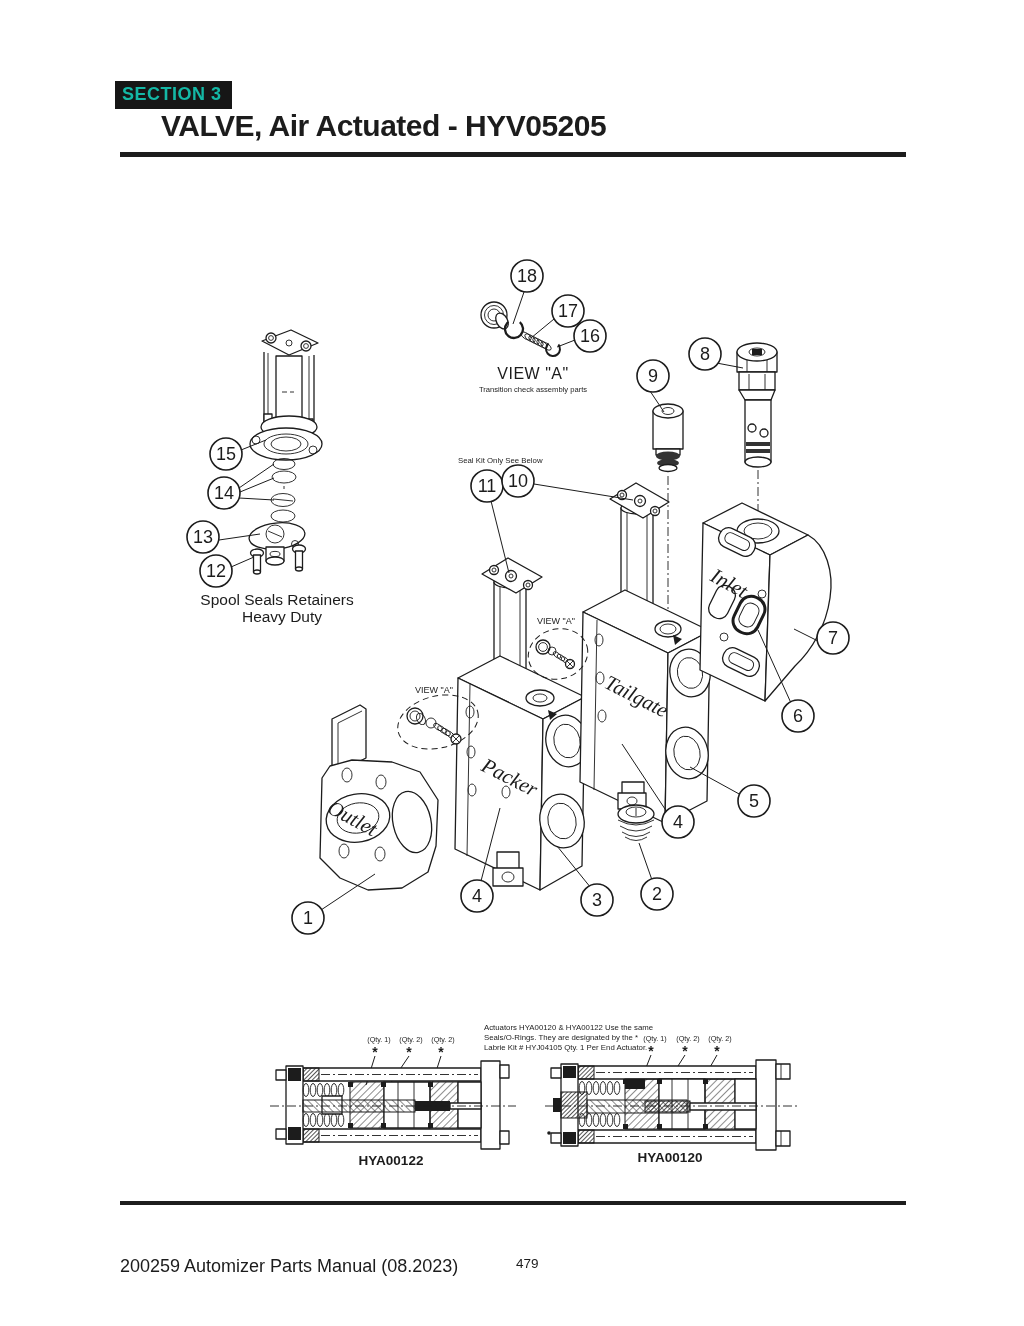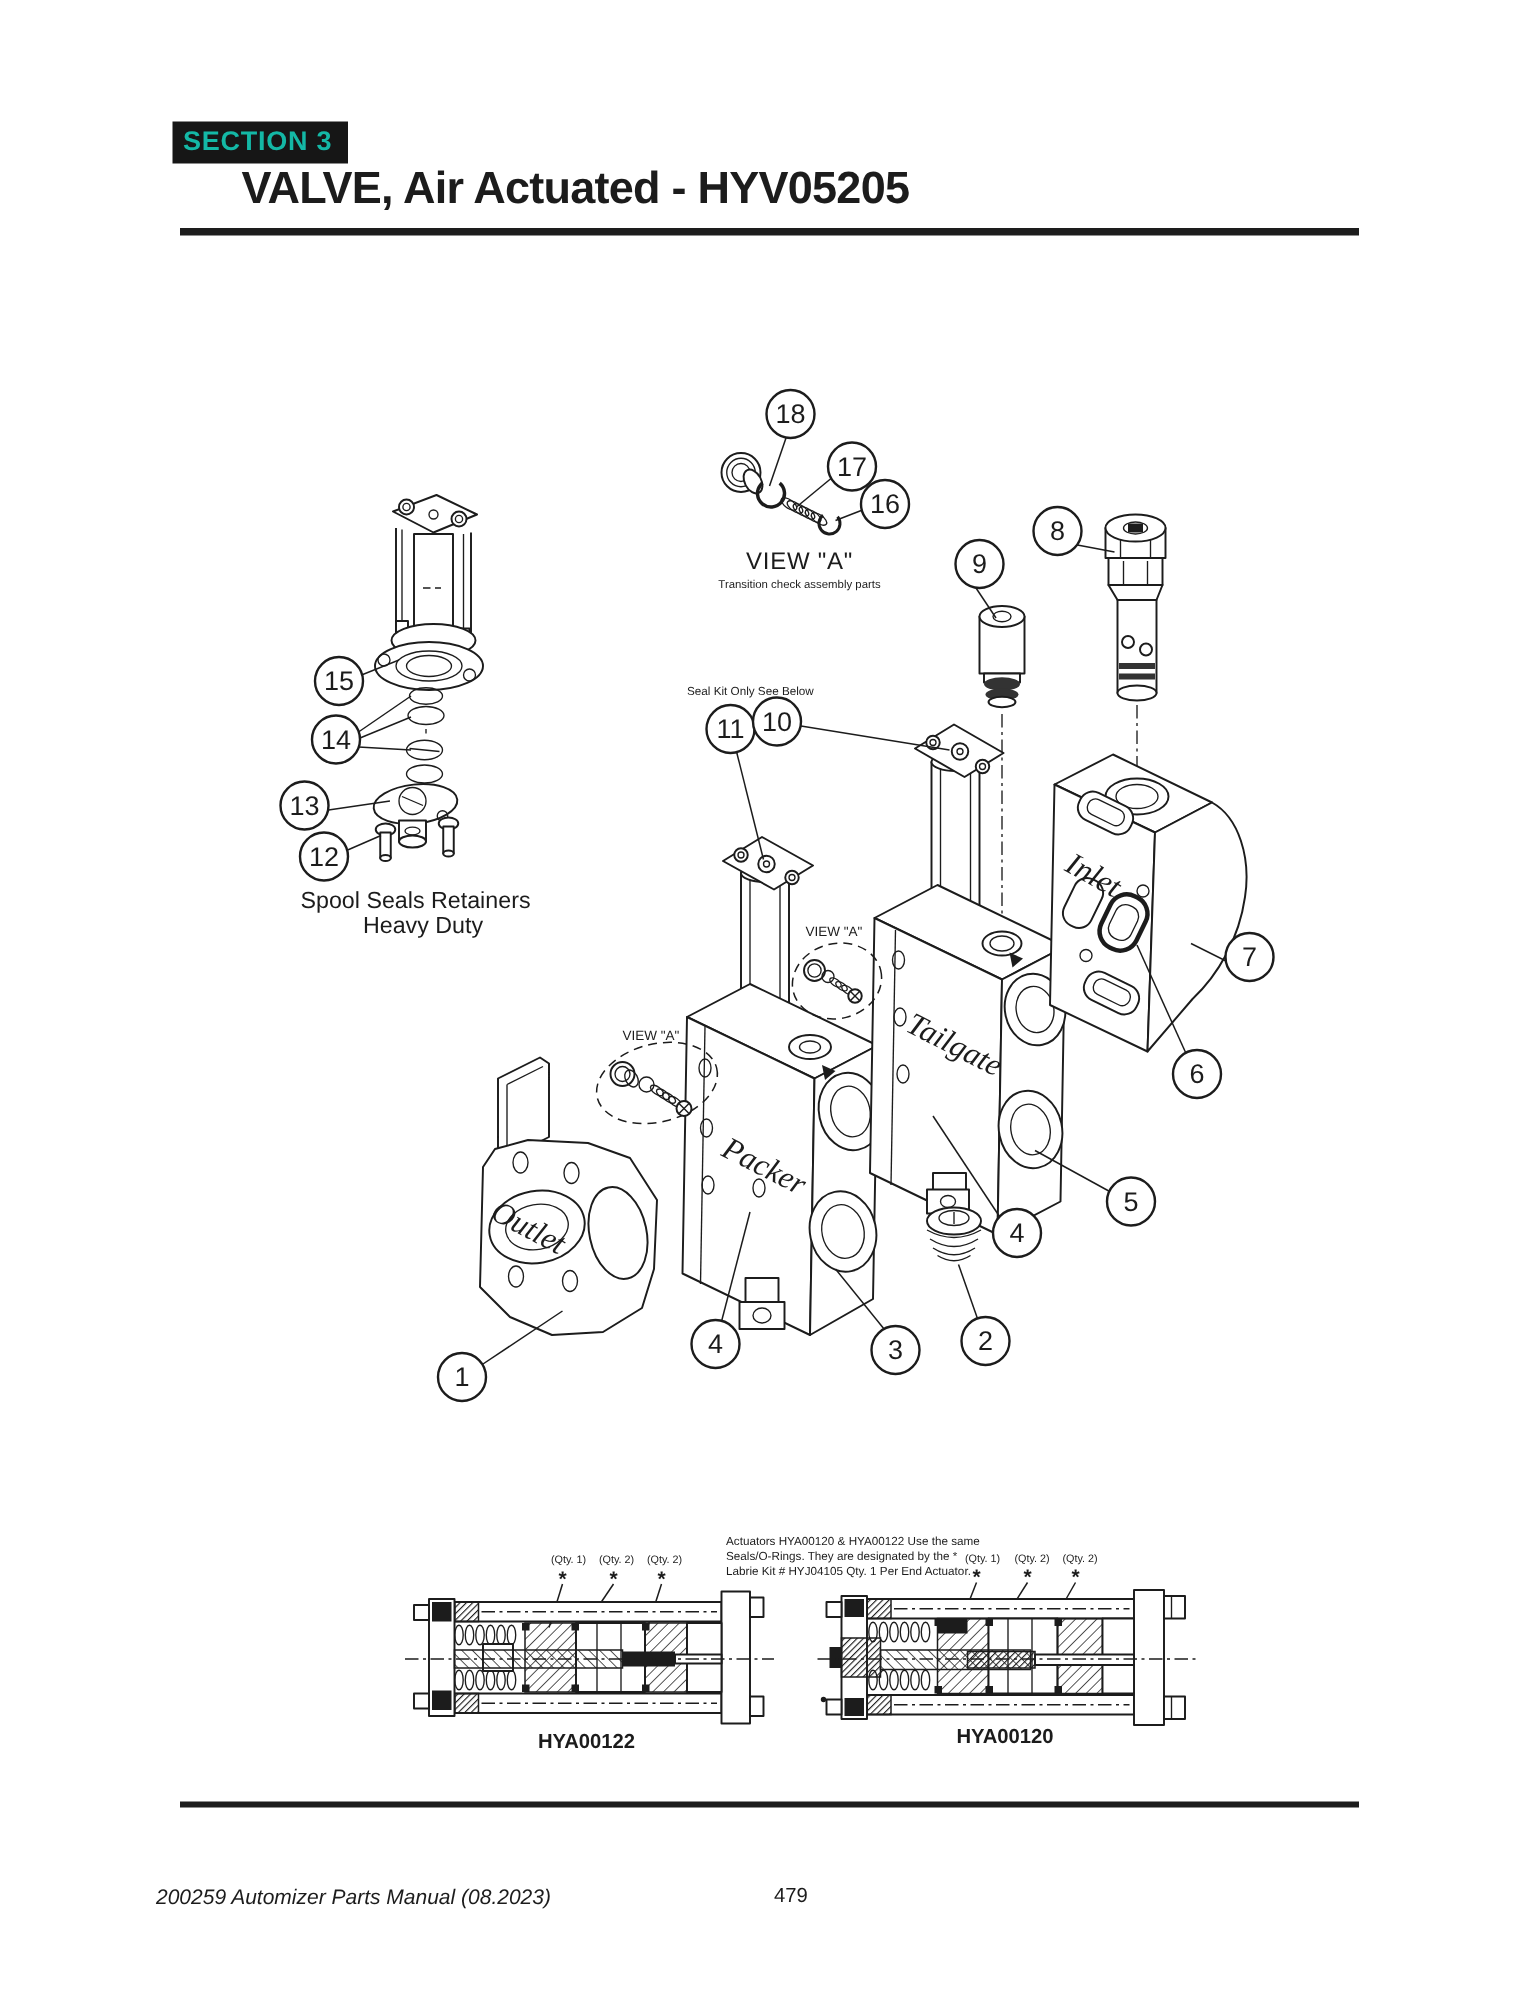--- a/index.html
+++ b/index.html
@@ -4,21 +4,21 @@
 <style>
   html,body{margin:0;padding:0;background:#ffffff;}
   .page{position:relative;width:1024px;height:1326px;background:#fff;overflow:hidden;
         font-family:"Liberation Sans",sans-serif;color:#1c1c1c;}
   .badge{position:absolute;left:115px;top:81px;background:#161616;color:#14b8a6;
          font-size:18px;font-weight:bold;padding:3px 10px 4px 7px;letter-spacing:.5px;}
   .title{position:absolute;left:119px;top:109px;font-size:30px;font-weight:bold;letter-spacing:-.5px;margin-left:42px;}
   .rule{position:absolute;left:120px;width:786px;background:#1d1d1d;}
   .rule.top{top:152px;height:5px;}
   .rule.bottom{top:1201px;height:4px;}
-  .footer-left{position:absolute;left:104px;top:1256px;font-size:14px;font-style:italic;}
+  .footer-left{position:absolute;left:120px;top:1256px;font-size:18px;}
   .footer-page{position:absolute;left:497px;top:1256px;font-size:13.5px;margin-left:19px;}
   .art{position:absolute;left:0;top:0;width:1024px;height:1326px;}
   svg text{font-family:"Liberation Sans",sans-serif;fill:#1c1c1c;}
   .part{fill:#fff;stroke:#1c1c1c;stroke-width:1.3;stroke-linejoin:round;}
   .thin{fill:none;stroke:#1c1c1c;stroke-width:0.9;}
   .ln{fill:none;stroke:#1c1c1c;stroke-width:1.3;stroke-linejoin:round;}
   .lead{fill:none;stroke:#1c1c1c;stroke-width:1;}
   .dark{fill:#1c1c1c;stroke:none;}
   .dash{fill:none;stroke:#1c1c1c;stroke-width:1;stroke-dasharray:6 4;}
   .cl{fill:none;stroke:#1c1c1c;stroke-width:0.9;stroke-dasharray:9 3 2 3;}

